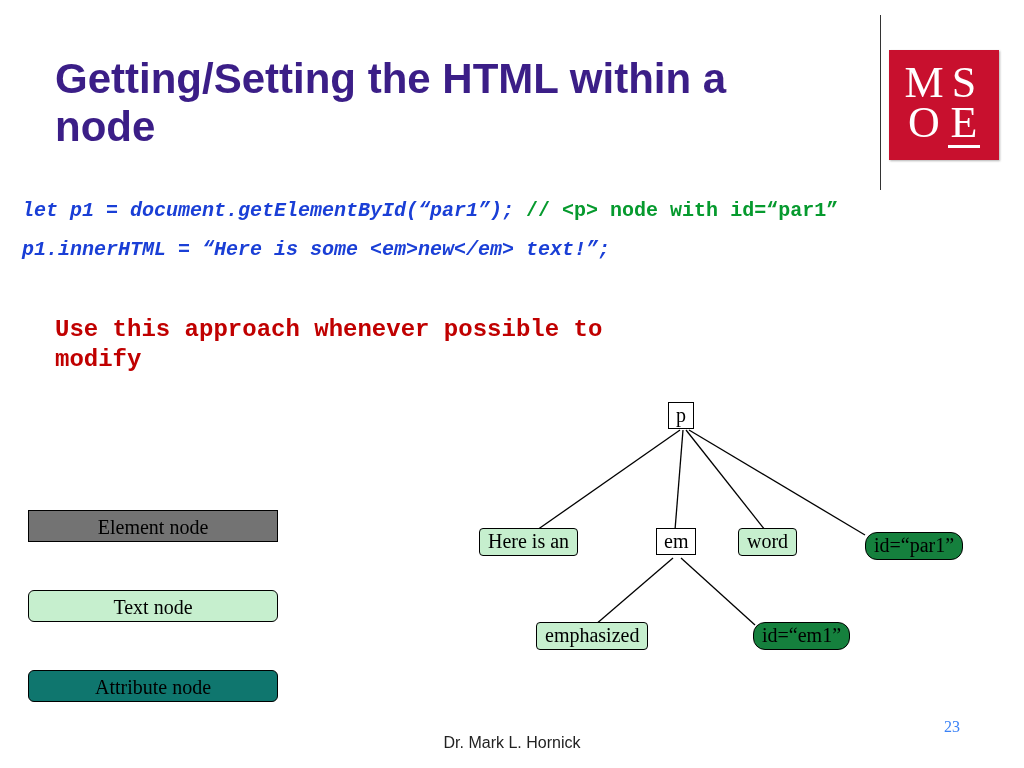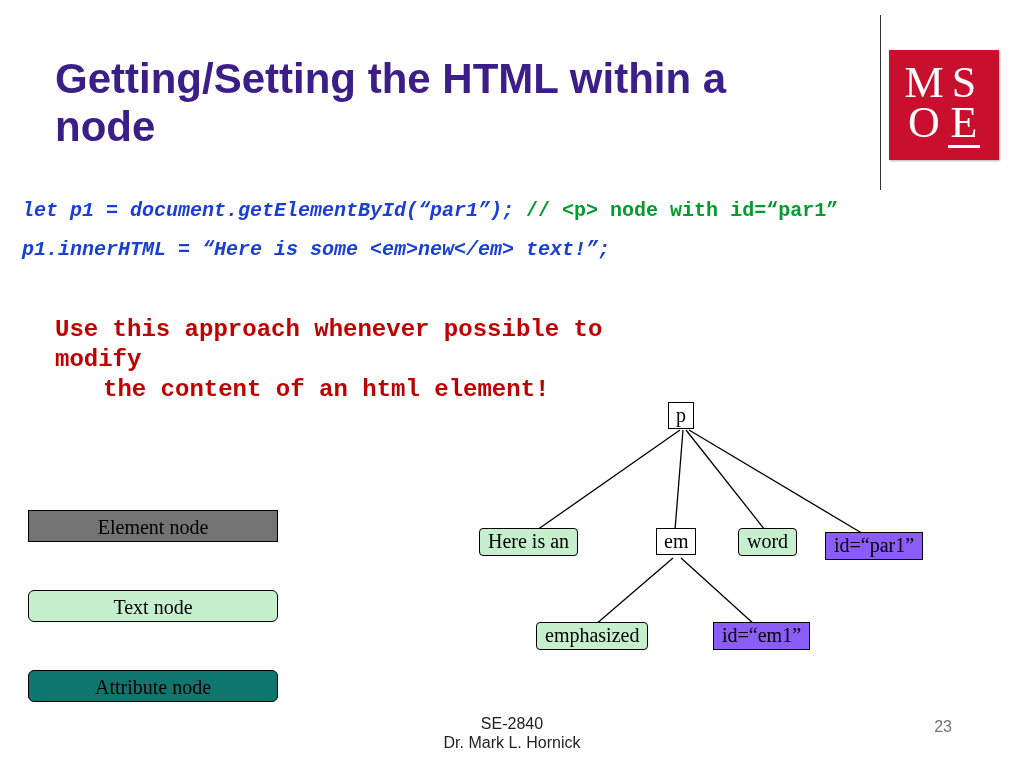--- a/index.html
+++ b/index.html
@@ -115,42 +115,43 @@
     position: absolute;
     border: 1.5px solid #000;
     font-family: "Comic Sans MS", "Segoe Script", cursive;
     font-size: 20px;
     padding: 1px 8px 2px 8px;
     box-sizing: border-box;
     white-space: nowrap;
     background: #fff;
   }
   .node.txt  { background: #c6efce; border-radius: 4px; }
-  .node.attr { background: #8b5cf6; border-radius: 0; }
+  .node.attr { background: #15803d; border-radius: 12px; margin-left: 40px; }
   svg.edges {
     position: absolute;
     left: 0; top: 0;
     width: 560px; height: 320px;
     pointer-events: none;
   }
   .footer {
     position: absolute;
     left: 0; width: 1024px;
     bottom: 16px;
     text-align: center;
     font-size: 16px;
     color: #222;
     line-height: 1.2;
   }
   .pagenum {
     position: absolute;
-    right: 72px;
+    right: 64px;
     bottom: 32px;
     font-size: 16px;
-    color: #737373;
+    color: #3b82f6;
+    font-family: Liberation Serif, serif;
   }
 </style>
 </head>
 <body>
 
 <div class="divider"></div>
 <div class="title">Getting/Setting the HTML within a node</div>
 <div class="logo">
   <div class="row">
     <div class="cell">M</div>
@@ -167,21 +168,20 @@
     <span class="blue">let p1 = document.getElementById(“par1”); </span><span class="green">// &lt;p&gt; node with id=“par1”</span>
   </div>
   <div style="height:8px"></div>
   <div>
     <span class="blue">p1.innerHTML = “Here is some &lt;em&gt;new&lt;/em&gt; text!”;</span>
   </div>
 </div>
 
 <div class="advice">
   <span>Use this approach whenever possible to modify</span>
-  <span class="indent">the content of an html element!</span>
 </div>
 
 <div class="legend el">Element node</div>
 <div class="legend txt">Text node</div>
 <div class="legend attr">Attribute node</div>
 
 <div class="tree">
   <svg class="edges">
     <line x1="225" y1="30" x2="82" y2="130" stroke="#000" stroke-width="1.3"></line>
     <line x1="228" y1="30" x2="220" y2="130" stroke="#000" stroke-width="1.3"></line>
@@ -194,16 +194,15 @@
   <div class="node" style="left:213px; top:2px;  padding:1px 7px;">p</div>
   <div class="node txt" style="left:24px;  top:128px;">Here is an</div>
   <div class="node" style="left:201px; top:128px; padding:1px 7px;">em</div>
   <div class="node txt" style="left:283px; top:128px;">word</div>
   <div class="node attr" style="left:370px; top:132px;">id=“par1”</div>
   <div class="node txt" style="left:81px;  top:222px;">emphasized</div>
   <div class="node attr" style="left:258px; top:222px;">id=“em1”</div>
 </div>
 
 <div class="footer">
-  <div>SE-2840</div>
   <div>Dr. Mark L. Hornick</div>
 </div>
 <div class="pagenum">23</div>
 
 </body></html>

